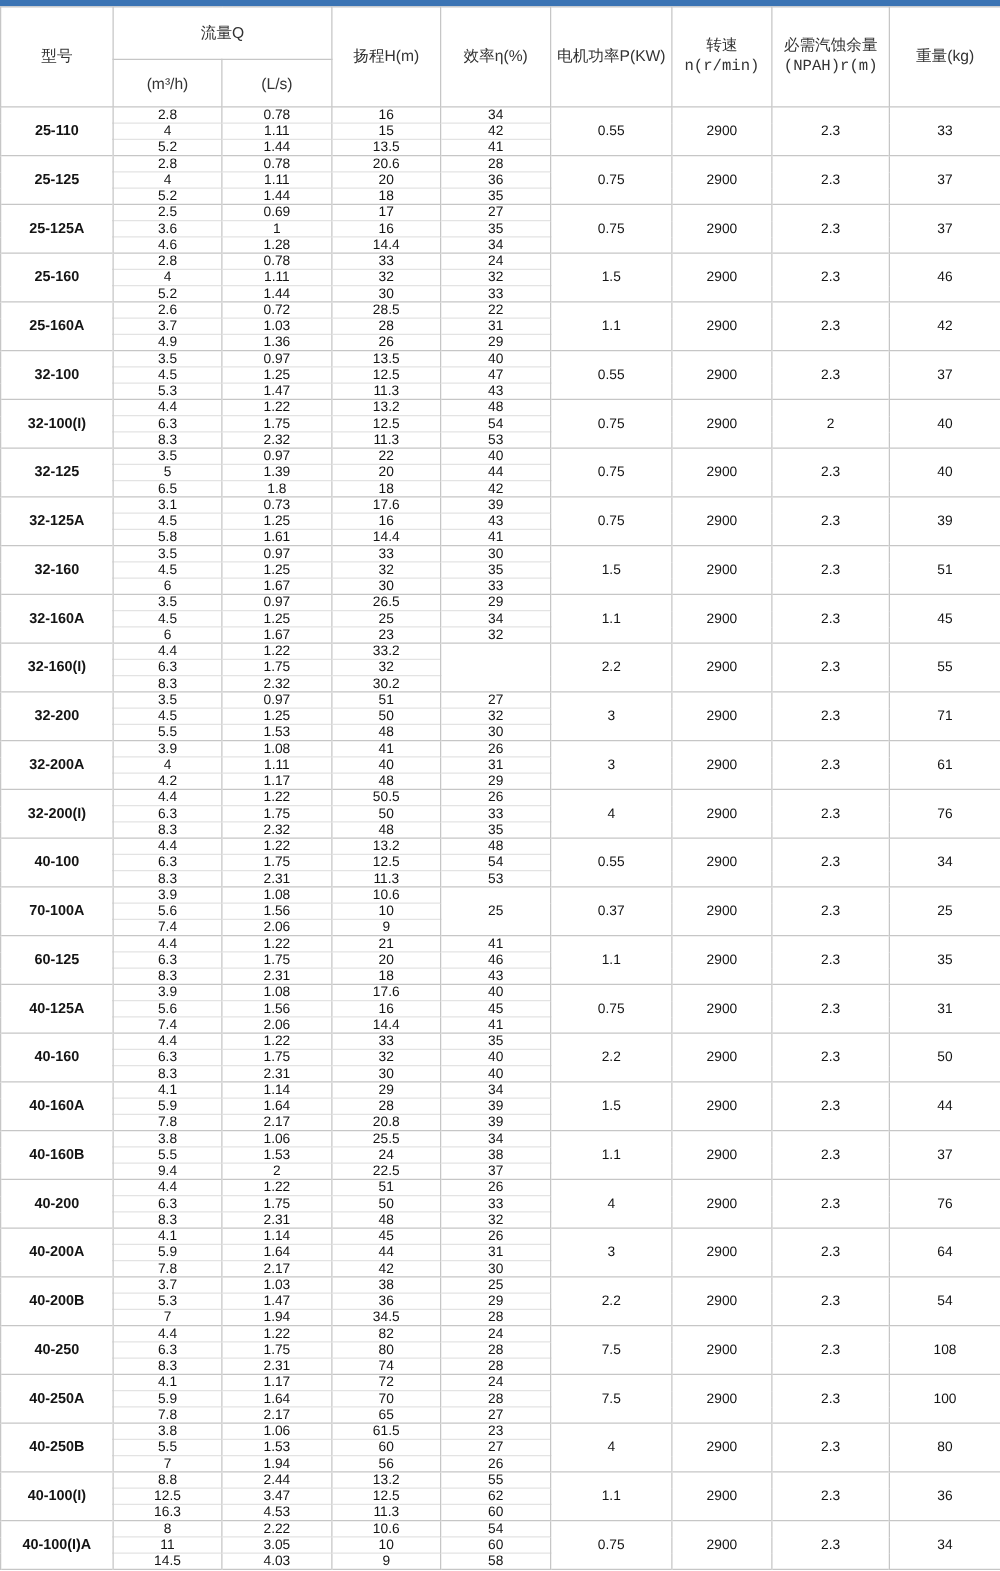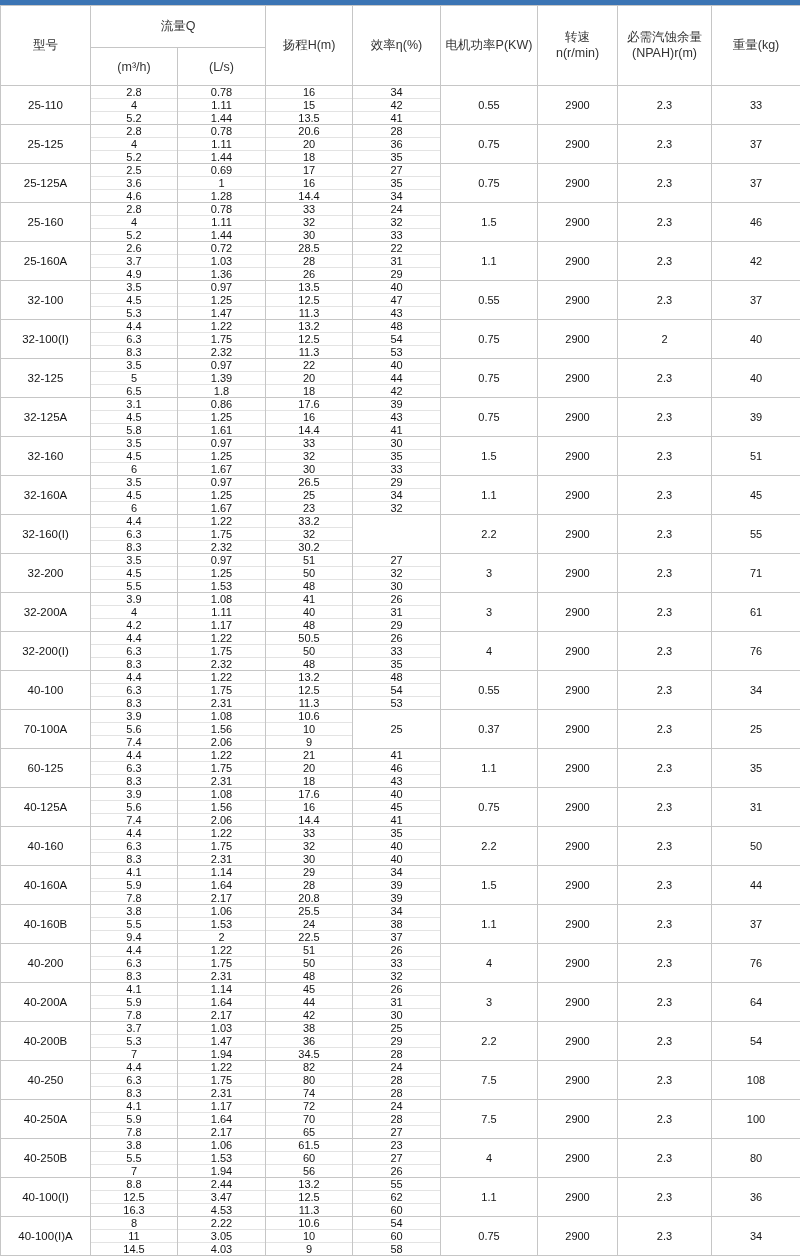--- a/index.html
+++ b/index.html
@@ -17,37 +17,37 @@
     font-weight: normal;
     font-size: 12.5px;
     color: #333333;
     padding: 0;
     text-align: center;
     vertical-align: middle;
     background: #ffffff;
   }
   thead tr.h1 th { height: 41px; }
   thead tr.h2 th { height: 37px; }
-  thead th .hl { display: block; line-height: 1.25; }
+  thead th .hl { display: block; line-height: 1.25; font-family: Liberation Mono, monospace; }
   tbody td {
     border-left: 1px solid #c6c6c6;
     border-right: 1px solid #c6c6c6;
     font-size: 11px;
     color: #141414;
     text-align: center;
     vertical-align: middle;
     padding: 0;
     height: 12px;
     line-height: 12px;
     overflow: hidden;
     white-space: nowrap;
   }
   tbody tr.block-start td { border-top: 1px solid #c6c6c6; }
   tbody tr.sub-row td { border-top: 1px solid #e3e3e3; }
-  tbody td.model-col { font-size: 11.5px; }
+  tbody td.model-col { font-size: 11.5px; font-weight: bold; }
 </style>
 </head>
 <body>
 
 <div class="top-bar" style="background: rgb(59, 116, 180);"></div>
 
 <table class="spec">
   <colgroup>
     <col style="width:90px">
       <col style="width:87px">
@@ -262,21 +262,21 @@
       </tr>
       <tr class="sub-row">
         <td>6.5</td>
         <td>1.8</td>
         <td>18</td>
         <td>42</td>
       </tr>
       <tr class="block-start">
         <td rowspan="3" class="model-col">32-125A</td>
         <td>3.1</td>
-        <td>0.86</td>
+        <td>0.73</td>
         <td>17.6</td>
         <td>39</td>
         <td rowspan="3">0.75</td>
         <td rowspan="3">2900</td>
         <td rowspan="3">2.3</td>
         <td rowspan="3">39</td>
       </tr>
       <tr class="sub-row">
         <td>4.5</td>
         <td>1.25</td>

